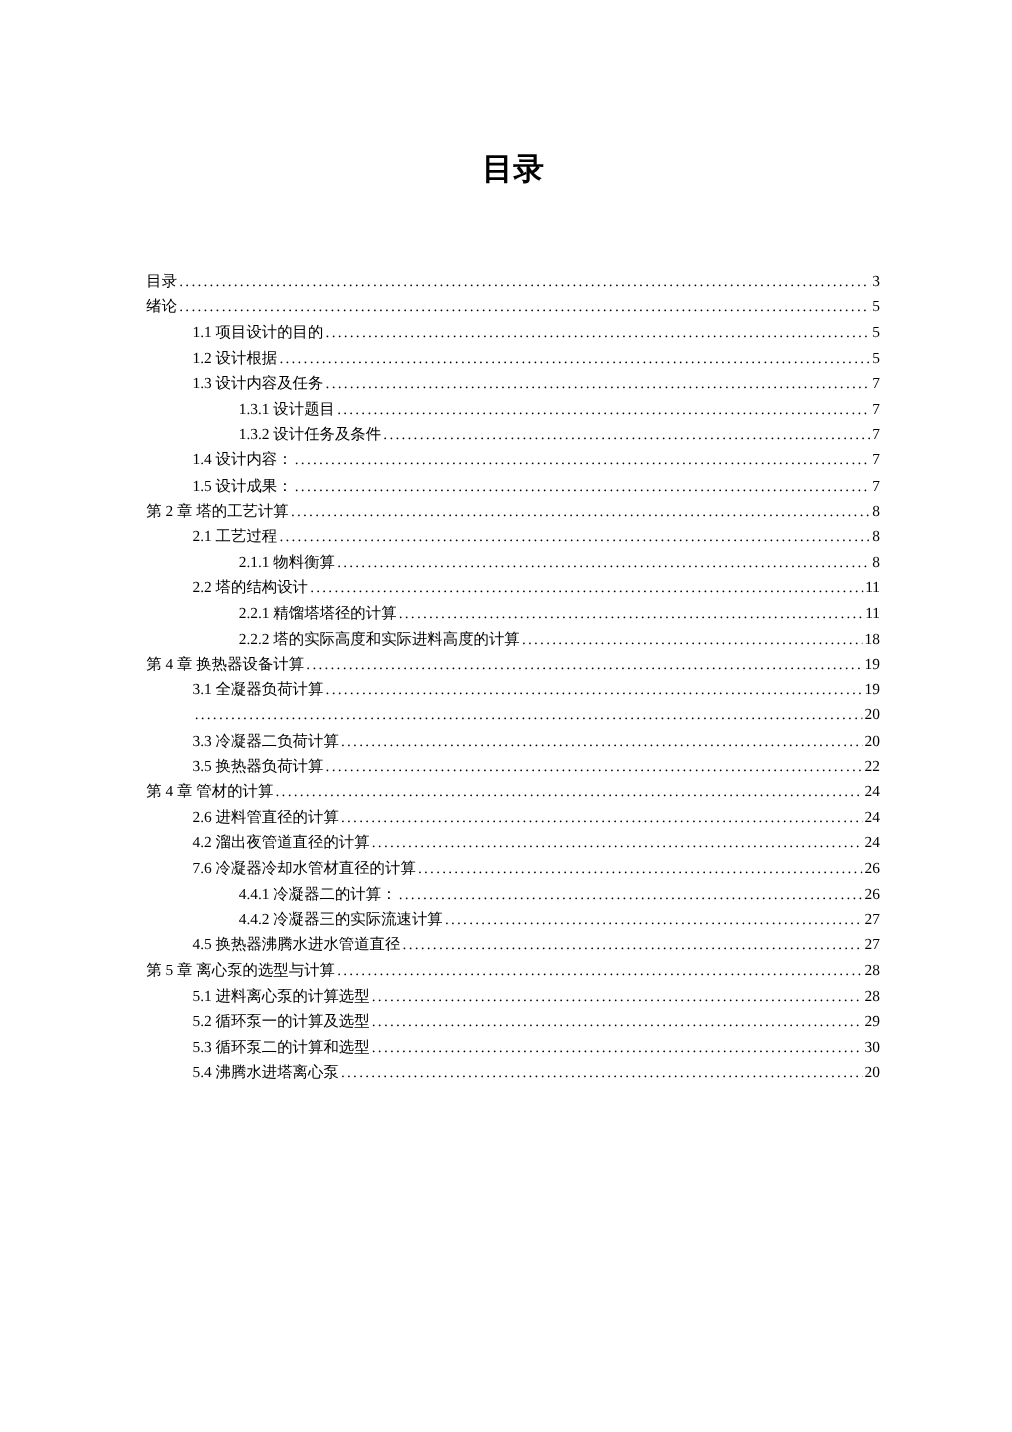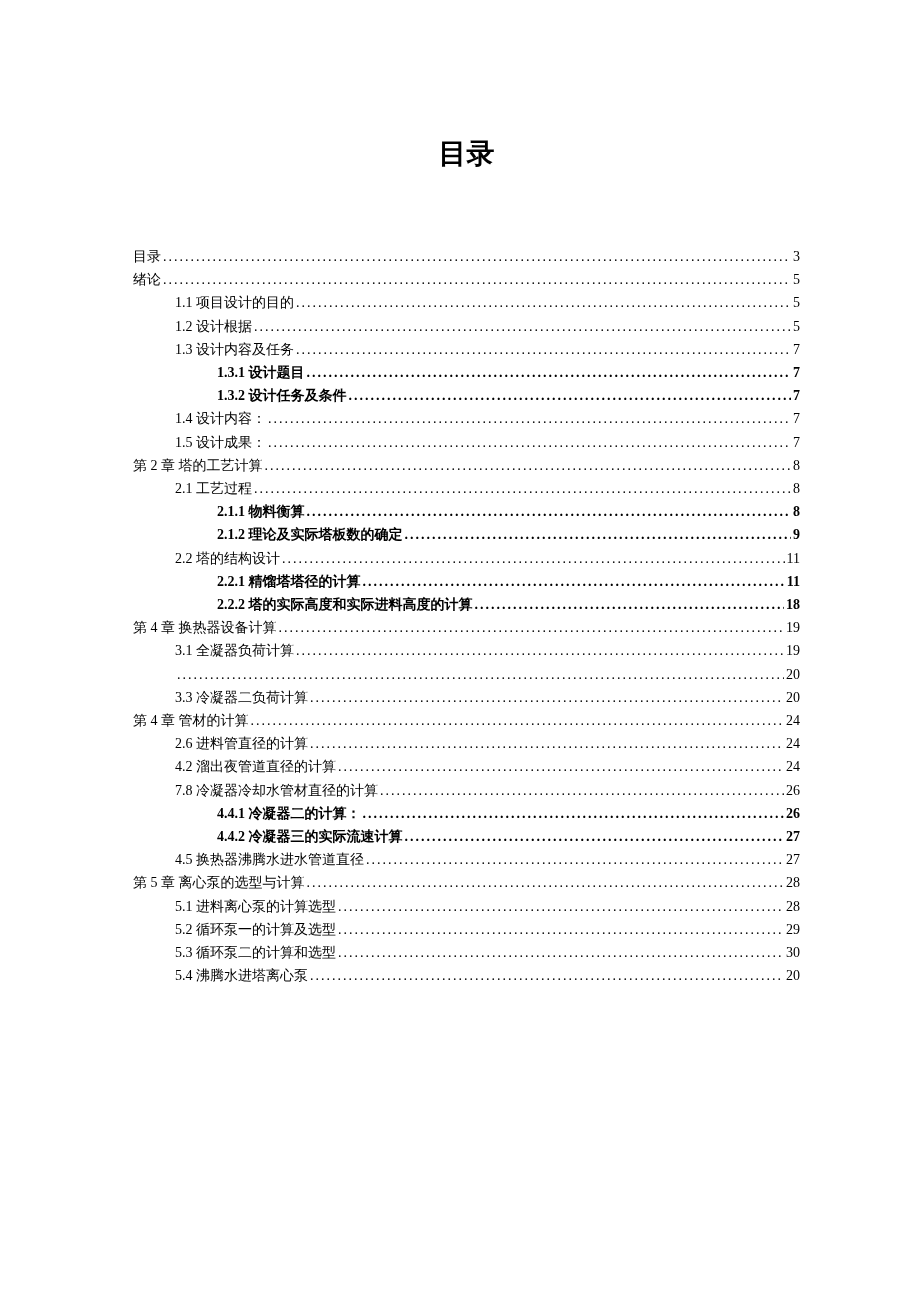--- a/index.html
+++ b/index.html
@@ -20,21 +20,21 @@
     }
     .toc { font-size: 14px; }
     .toc-line {
       display: flex;
       align-items: baseline;
       line-height: 23.2px;
       white-space: nowrap;
     }
     .toc-line.level-0 { padding-left: 0; }
     .toc-line.level-1 { padding-left: 42px; }
-    .toc-line.level-2 { padding-left: 84px; font-weight: bold; }
+    .toc-line.level-2 { padding-left: 84px; }
     .label { flex: 0 0 auto; }
     .dots {
       flex: 1 1 auto;
       overflow: hidden;
       letter-spacing: 2px;
       margin: 0 2px;
     }
     .dots::before {
       content: "................................................................................................................................................................................................................";
     }
@@ -99,25 +99,20 @@
     <div class="toc-line level-1">
       <span class="label">2.1 工艺过程</span>
       <span class="dots"></span>
       <span class="page">8</span>
     </div>
     <div class="toc-line level-2">
       <span class="label">2.1.1 物料衡算</span>
       <span class="dots"></span>
       <span class="page">8</span>
     </div>
-    <div class="toc-line level-2">
-      <span class="label">2.1.2 理论及实际塔板数的确定</span>
-      <span class="dots"></span>
-      <span class="page">9</span>
-    </div>
     <div class="toc-line level-1">
       <span class="label">2.2 塔的结构设计</span>
       <span class="dots"></span>
       <span class="page">11</span>
     </div>
     <div class="toc-line level-2">
       <span class="label">2.2.1 精馏塔塔径的计算</span>
       <span class="dots"></span>
       <span class="page">11</span>
     </div>
@@ -138,37 +133,42 @@
     </div>
     <div class="toc-line level-1">
       <span class="dots"></span>
       <span class="page">20</span>
     </div>
     <div class="toc-line level-1">
       <span class="label">3.3 冷凝器二负荷计算</span>
       <span class="dots"></span>
       <span class="page">20</span>
     </div>
+    <div class="toc-line level-1">
+      <span class="label">3.5 换热器负荷计算</span>
+      <span class="dots"></span>
+      <span class="page">22</span>
+    </div>
     <div class="toc-line level-0">
       <span class="label">第 4 章 管材的计算</span>
       <span class="dots"></span>
       <span class="page">24</span>
     </div>
     <div class="toc-line level-1">
       <span class="label">2.6 进料管直径的计算</span>
       <span class="dots"></span>
       <span class="page">24</span>
     </div>
     <div class="toc-line level-1">
       <span class="label">4.2 溜出夜管道直径的计算</span>
       <span class="dots"></span>
       <span class="page">24</span>
     </div>
     <div class="toc-line level-1">
-      <span class="label">7.8 冷凝器冷却水管材直径的计算</span>
+      <span class="label">7.6 冷凝器冷却水管材直径的计算</span>
       <span class="dots"></span>
       <span class="page">26</span>
     </div>
     <div class="toc-line level-2">
       <span class="label">4.4.1 冷凝器二的计算：</span>
       <span class="dots"></span>
       <span class="page">26</span>
     </div>
     <div class="toc-line level-2">
       <span class="label">4.4.2 冷凝器三的实际流速计算</span>

